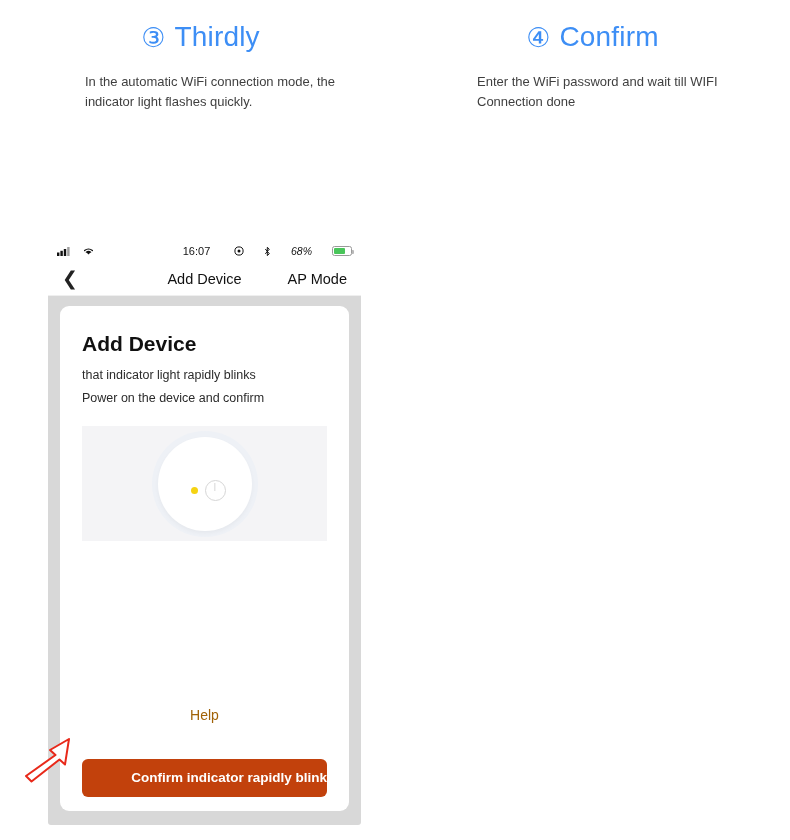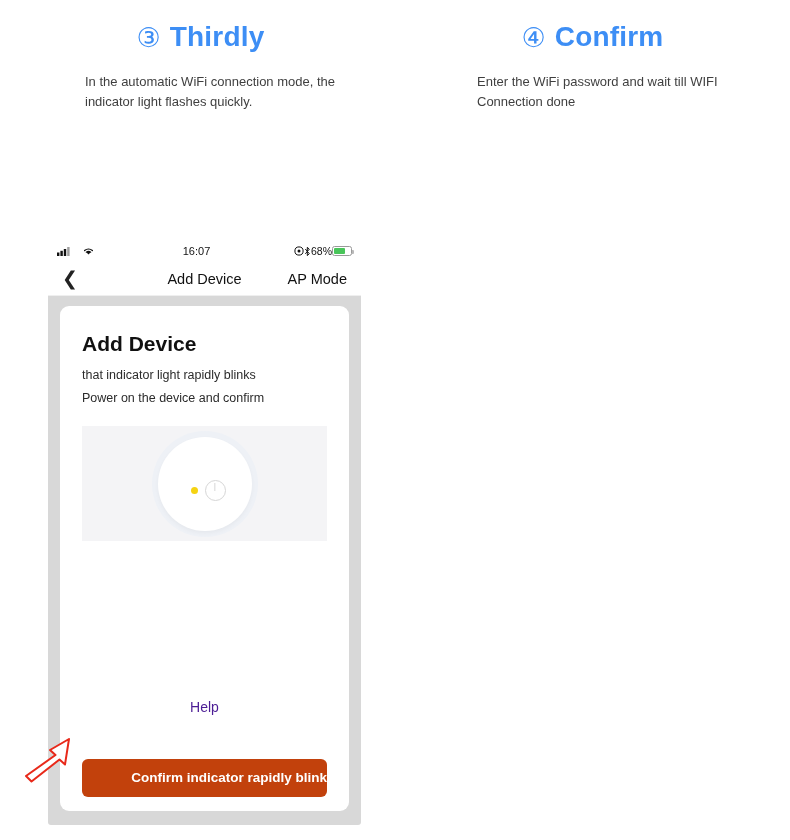--- a/index.html
+++ b/index.html
@@ -19,21 +19,21 @@
   
   .head-row {
     display: flex; align-items: center; justify-content: center;
     gap: 9px; height: 46px; margin-top: 14px;
   }
   .circ-num {
     font-size: 27px; line-height: 1; color: #3d8ef5;
     font-family: "DejaVu Sans", sans-serif; font-weight: 400;
   }
   .head-title {
-    font-size: 28px; font-weight: bold; color: #3d8ef5; letter-spacing: .2px;
+    font-size: 28px; font-weight: normal; color: #3d8ef5; letter-spacing: .2px;
   }
   .head-row.left  { padding-left: 6px; }
 
   .desc {
     font-size: 13px; color: #3f3f3f; line-height: 1.55;
     font-weight: 400;
   }
   .desc.left  { margin: 12px 0 0 85px; width: 272px; }
   .desc.right { margin: 12px 16px 0 82px; width: 262px; }
 
@@ -47,22 +47,22 @@
   .phone-left  { left: 48px;  top: 240px; }
 
   .statusbar {
     position: relative; height: 22px; background: #fff;
     display: flex; align-items: center; padding: 0 9px;
     font-size: 10.5px; color: #111;
   }
   .sb-left  { display: flex; align-items: center; gap: 10px; }
   .sb-time  { position: absolute; left: 0; right: 16px; text-align: center;
               font-size: 11px; font-weight: 500; color: #111; pointer-events: none;}
-  .sb-right { margin-left: auto; display: flex; align-items: center; gap: 0;
-              font-size: 10.5px; z-index: 2;}
+  .sb-right { margin-left: auto; display: flex; align-items: center; gap: 20px;
+              font-size: 10.5px; z-index: 2; font-style: italic;}
   .batt {
     width: 20px; height: 10px; border: 1px solid #9a9a9a; border-radius: 2.5px;
     position: relative; padding: 1px;
   }
   .batt::after { content:""; position:absolute; right:-3px; top:3px; width:2px; height:4px;
                  background:#b9b9b9; border-radius:0 1px 1px 0;}
   .batt i { display:block; height:100%; width:66%; background:#49c55a; border-radius:1px;}
 
   .navbar {
     position: relative; height: 34px; background: #fff;
@@ -100,21 +100,21 @@
     background: #ffffff; position: relative;
     box-shadow: 0 2px 4px rgba(0,0,0,.04);
   }
   .led { position:absolute; left:33px; top:50px; width:7px; height:7px;
          border-radius:50%; background:#f5d312; }
   .pwr { position:absolute; left:47px; top:43px; width:21px; height:21px;
          border-radius:50%; border:1.3px solid #d6d6d6; }
   .pwr::before { content:""; position:absolute; left:50%; top:2.5px; width:1.3px; height:8px;
                  background:#d6d6d6; transform:translateX(-50%); }
   .lc-spacer { flex: 1; }
-  .help { text-align:center; font-size:14px; color:#4c1d95; margin-bottom:28px;}
+  .help { text-align:center; font-size:14px; color:#a16207; margin-bottom:20px;}
   .btn {
     background:#c2410c; color:#fff; border-radius:6px; text-align:right;
     font-weight:bold; border:none; width:100%; cursor:pointer;margin-top:16px;
   }
   .btn-left  { height:38px; font-size:13.5px; line-height:38px; }
 
   
   .arrow { position:absolute; }
   .arrow-left  { left: 20px; top: 735px; }
 </style>

